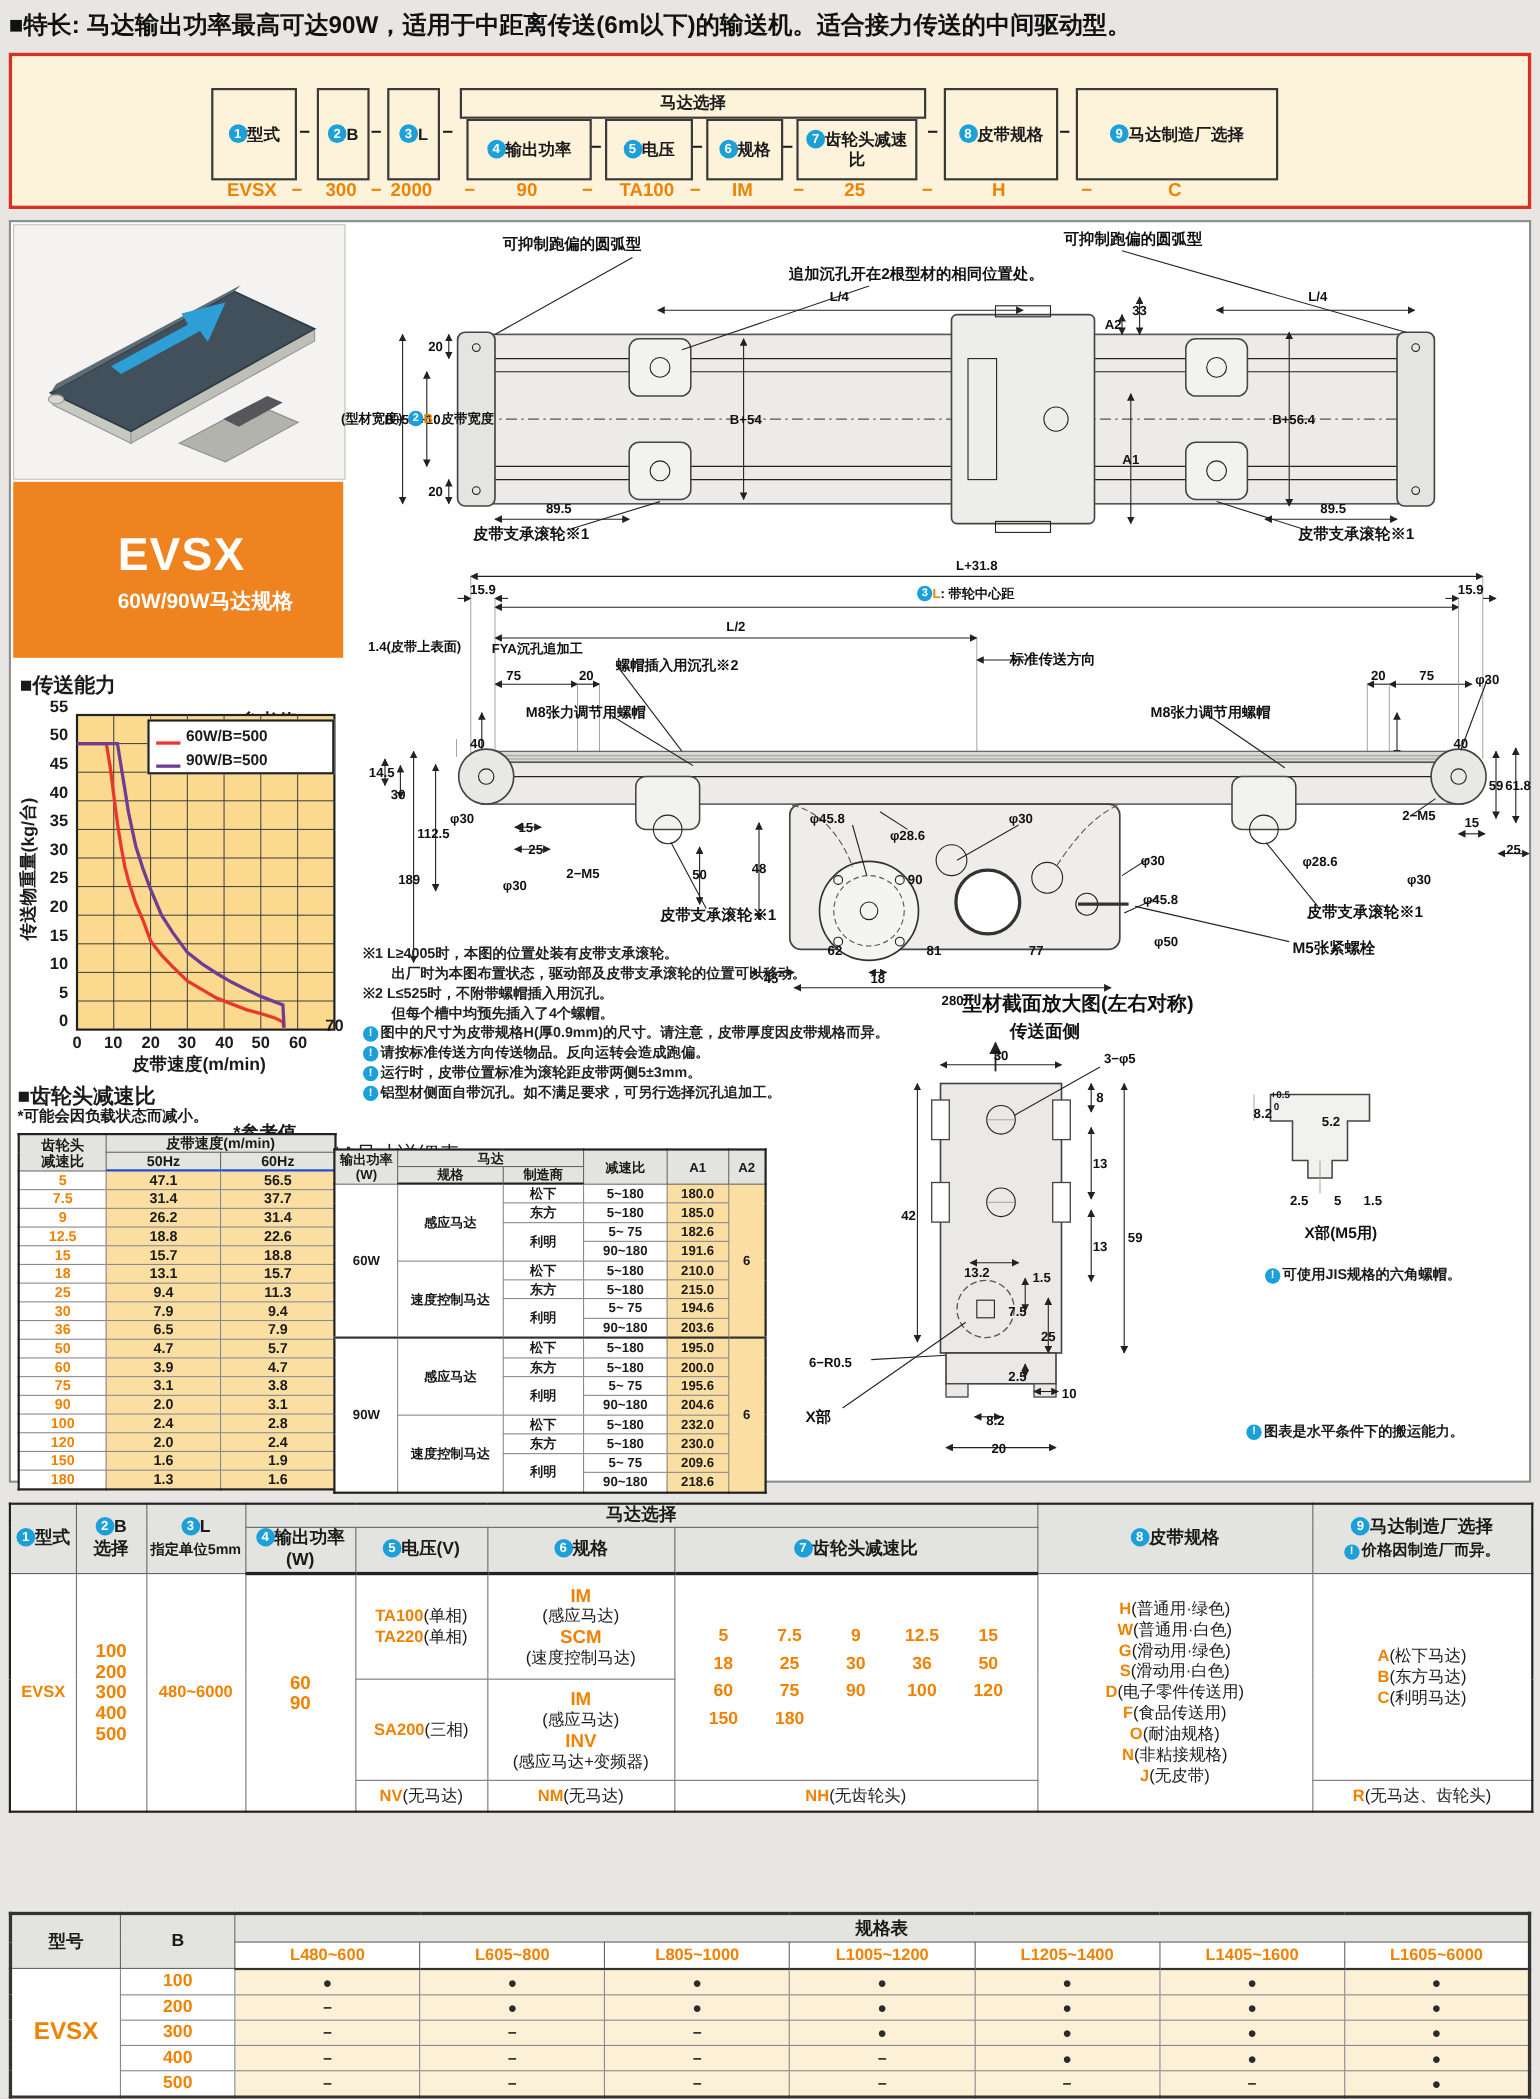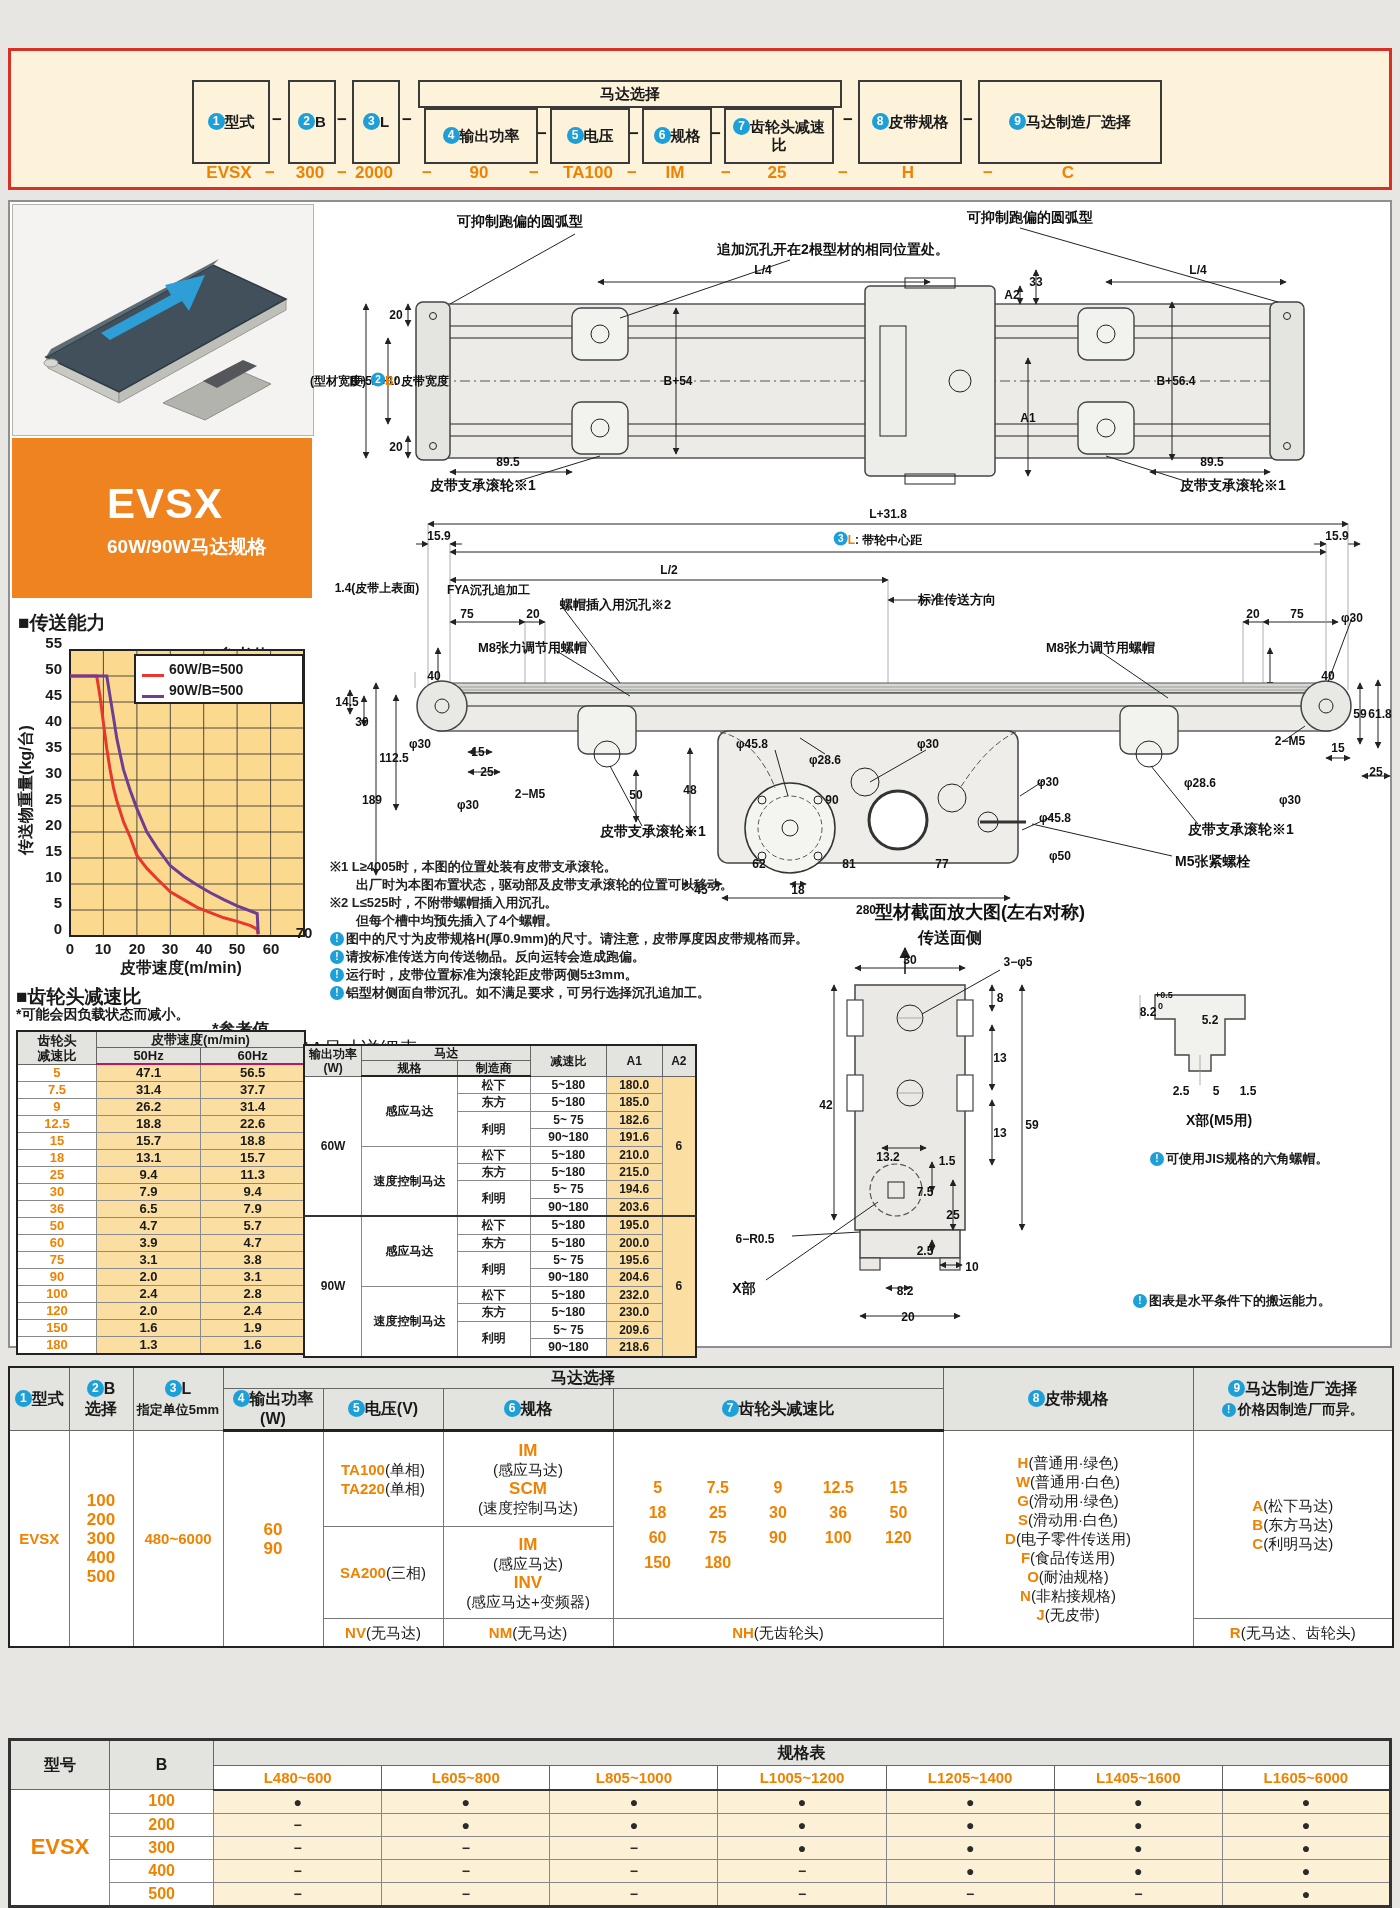--- a/index.html
+++ b/index.html
@@ -37,21 +37,21 @@
   .lg-purple{background:#6f3d91;}
   
   table{border-collapse:collapse;}
   th,td{padding:0;}
   
   .gear{left:16px;top:1030px;width:290px;border:2px solid #222;}
   .gear th{background:#e3e3e0;border:1px solid #666;font-size:13px;line-height:15px;}
   .gear td{border:1px solid #8a8a8a;text-align:center;font-size:13px;font-weight:bold;line-height:16px;height:16px;}
   .gear td.rt{color:#ef8200;background:#fff;}
   .gear td.vv{background:#fbdfa2;}
-  .gear tr.hd2 th{border-bottom:2px solid #be185d;}
+  .gear tr.hd2 th{border-bottom:2px solid #1d4ed8;}
   
   .atable{left:303px;top:1044px;width:394px;border:2px solid #222;}
   .atable th{background:#e3e3e0;border:1px solid #666;font-size:12px;line-height:14px;}
   .atable td{border:1px solid #8a8a8a;text-align:center;font-size:12px;font-weight:bold;line-height:16.4px;height:16.4px;background:#fff;}
   .atable td.a1{background:#fbdfa2;}
   .atable td.a2{background:#fbdfa2;}
   .atable tr.blk td{border-top:2px solid #333;}
   .atable tr.hd2 th{border-bottom:2px solid #222;}
   
   .dl{position:absolute;transform:translate(-50%,-50%);font-size:12px;font-weight:bold;white-space:nowrap;color:#111;}
@@ -83,20 +83,21 @@
   .spec td.bv{color:#ef8200;font-weight:bold;font-size:16px;height:22px;}
   svg{position:absolute;overflow:visible;}
   .thin{stroke:#222;stroke-width:1;fill:none;}
   .ext{stroke:#999;stroke-width:0.8;fill:none;}
 </style>
 </head>
 <body>
 
 <div id="page">
 
+  <div class="abs feature">■特长: 马达输出功率最高可达90W，适用于中距离传送(6m以下)的输送机。适合接力传送的中间驱动型。</div>
 
   <div class="abs selbox"></div>
 
   <div class="fbox" style="left:192px;top:80px;width:74px;height:80px;">
     <div><span class="cn">1</span><span>型式</span></div>
   </div>
   <div class="fdash" style="left:277px;top:120px;">−</div>
   <div class="fbox" style="left:288px;top:80px;width:44px;height:80px;">
     <div><span class="cn">2</span><span>B</span></div>
   </div>

